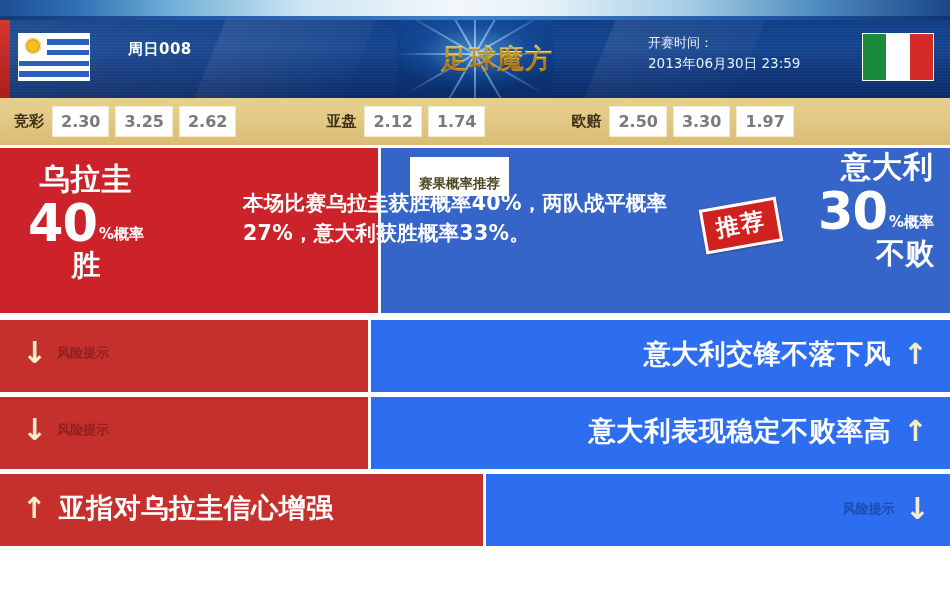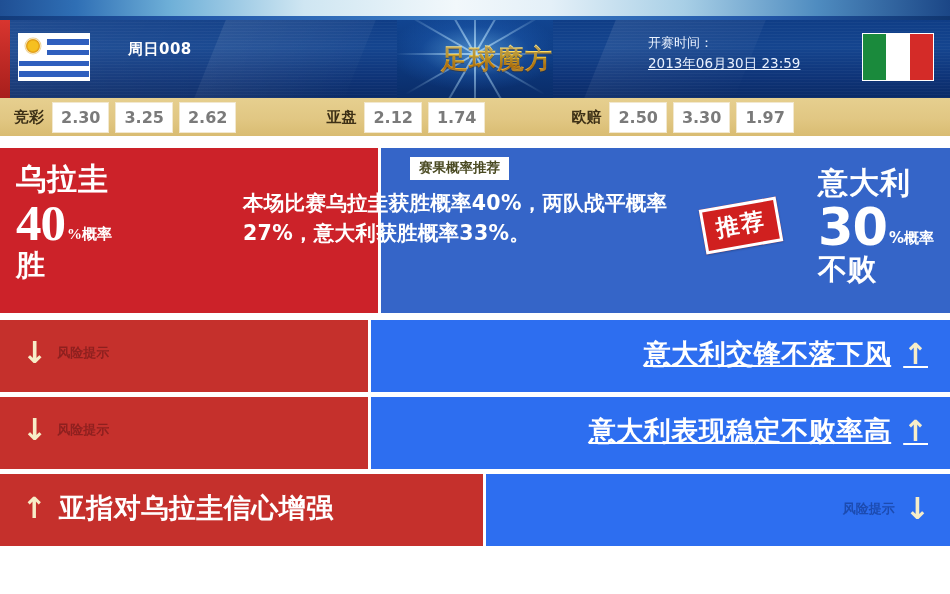--- a/index.html
+++ b/index.html
@@ -100,25 +100,25 @@
     background: linear-gradient(to bottom, #fff2a8 0%, #ffd23e 45%, #e79b16 70%, #ffe27a 100%);
     -webkit-background-clip: text; background-clip: text;
     -webkit-text-fill-color: transparent;
     text-shadow: 0 1px 0 rgba(60,30,0,0.35);
   }
 
   .kickoff {
     position: absolute; left: 648px; top: 33px; width: 200px;
     color: #eaf2ff; font-size: 13px; line-height: 1.55; font-weight: normal;
   }
-  .kickoff .k2 { font-size: 13.5px; text-decoration: underline; }
+  .kickoff .k2 { font-size: 13.5px; }
 
   
   .odds-bar {
-    position: absolute; left: 0; top: 98px; width: 950px; height: 38px;
+    position: absolute; left: 0; top: 98px; width: 950px; height: 47px;
     background: linear-gradient(to bottom, #e6cf8f 0%, #e1c783 55%, #d9bc72 100%);
     display: flex; align-items: center;
   }
   .odds-group { display: flex; align-items: center; }
   .odds-title {
     color: #3d3016; font-size: 15px; font-weight: bold; margin: 0 8px 0 0;
     white-space: nowrap;
   }
   .odd-cell {
     background: #ffffff; color: #7a7a7a; font-size: 16px; font-weight: bold;
@@ -138,38 +138,38 @@
   }
   .prob-blue {
     position: absolute; left: 381px; top: 0; width: 569px; height: 165px;
     background: #3565c8;
   }
   .prob-split {
     position: absolute; left: 378px; top: 0; width: 3px; height: 165px;
     background: #ffffff;
   }
   .team-block { position: absolute; color: #fff; }
-  .team-left { left: 16px; top: 14px; text-align: left; font-family: Liberation Serif, serif; }
-  .team-right { right: 16px; top: 18px; text-align: left; }
+  .team-left { left: 28px; top: 14px; text-align: center; }
+  .team-right { right: 16px; top: 2px; text-align: right; }
   .team-name { font-size: 30px; font-weight: bold; line-height: 1.12; letter-spacing: 1px; }
   .team-pct-row { display: flex; align-items: flex-end; line-height: 1; margin-top: 2px; }
   .team-right .team-pct-row { justify-content: flex-end; }
   .team-pct { font-size: 51px; font-weight: bold; letter-spacing: -1px; }
   .team-pct-suffix { font-size: 15px; font-weight: bold; padding-bottom: 7px; margin-left: 2px; }
   .team-result { font-size: 29px; font-weight: bold; line-height: 1.1; margin-top: 1px; }
 
   .desc-text {
     position: absolute; left: 243px; top: 188px; width: 432px;
     color: #ffffff; font-size: 20.5px; font-weight: bold; line-height: 1.48;
     z-index: 3; letter-spacing: 0.3px;
   }
 
   .tab-badge {
     position: absolute; background: #ffffff; color: #4a4a22;
-    font-size: 13.5px; font-weight: bold; padding: 4px 9px 5px 9px;
+    font-size: 13.5px; font-weight: bold; padding: 20px 9px 5px 9px;
     z-index: 4; white-space: nowrap; line-height: 1;
   }
   .badge-main { left: 410px; top: 157px; }
 
   .stamp {
     position: absolute; left: 702px; top: 203px; z-index: 5;
     transform: rotate(-10deg);
     border: 3px solid #ffffff; background: #d0201f;
     color: #ffffff; font-size: 23px; font-weight: bold;
     padding: 3px 11px 5px 11px; letter-spacing: 2px;
@@ -200,21 +200,21 @@
   }
   .risk-left .risk-label { color: #8e201f; font-size: 13px; font-weight: bold; }
   .risk-right {
     position: absolute; right: 20px; top: 20px; display: flex; align-items: center; gap: 10px; z-index: 3;
   }
   .risk-right .risk-label { color: #1c4bb0; font-size: 13px; font-weight: bold; }
   .row-msg {
     position: absolute; top: 16px; display: flex; align-items: center; gap: 12px; z-index: 3;
     color: #ffffff; font-size: 27px; font-weight: bold; letter-spacing: 0.5px;
   }
-  .row-msg.right { right: 22px; text-decoration: underline; }
+  .row-msg.right { right: 22px; }
   .row-msg.left { left: 22px; }
   .row-msg .arrow { font-size: 29px; }
 
   
   .footer {
     position: absolute; left: 0; top: 538px; width: 950px; height: 42px;
     background: linear-gradient(to bottom, #173f86 0%, #123madd 1%, #12377a 45%, #0b2759 100%);
     display: flex; align-items: center; justify-content: center;
   }
   .footer-url {

